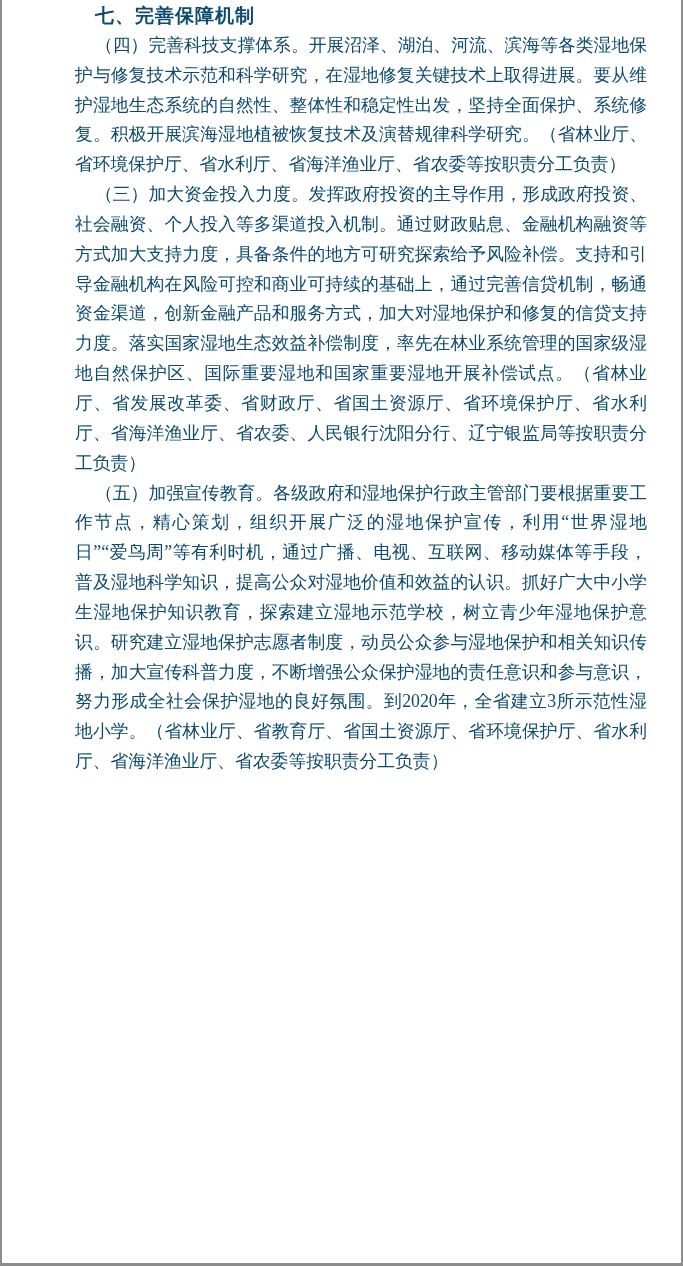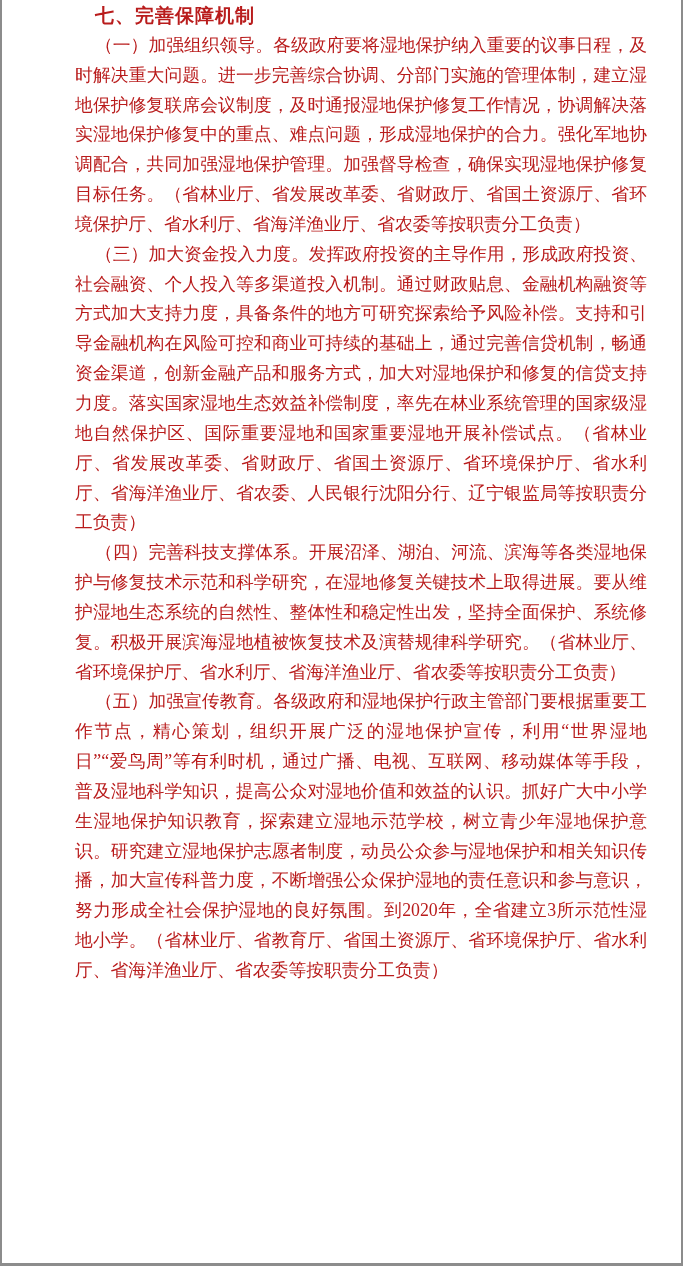--- a/index.html
+++ b/index.html
@@ -11,21 +11,21 @@
     position: relative;
     width: 683px;
     height: 1266px;
     box-sizing: border-box;
     background: #ffffff;
     border-left: 2px solid #8c8c8c;
     border-right: 2px solid #8c8c8c;
     border-bottom: 3px solid #8c8c8c;
     overflow: hidden;
     font-family: "Liberation Serif", "DejaVu Serif", serif;
-    color: #b91c1c;
+    color: #0c4a6e;
   }
   .content {
     position: absolute;
     top: 1px;
     left: 73px;
     width: 572px;
   }
   .doc-title {
     font-size: 19px;
     font-weight: bold;
@@ -42,18 +42,17 @@
     text-justify: inter-character;
     word-break: break-all;
   }
 </style>
 </head>
 <body>
 
 <div class="page">
   <div class="content">
     <div class="doc-title">七、完善保障机制</div>
-    <p class="para">（一）加强组织领导。各级政府要将湿地保护纳入重要的议事日程，及时解决重大问题。进一步完善综合协调、分部门实施的管理体制，建立湿地保护修复联席会议制度，及时通报湿地保护修复工作情况，协调解决落实湿地保护修复中的重点、难点问题，形成湿地保护的合力。强化军地协调配合，共同加强湿地保护管理。加强督导检查，确保实现湿地保护修复目标任务。（省林业厅、省发展改革委、省财政厅、省国土资源厅、省环境保护厅、省水利厅、省海洋渔业厅、省农委等按职责分工负责）</p>
+    <p class="para">（四）完善科技支撑体系。开展沼泽、湖泊、河流、滨海等各类湿地保护与修复技术示范和科学研究，在湿地修复关键技术上取得进展。要从维护湿地生态系统的自然性、整体性和稳定性出发，坚持全面保护、系统修复。积极开展滨海湿地植被恢复技术及演替规律科学研究。（省林业厅、省环境保护厅、省水利厅、省海洋渔业厅、省农委等按职责分工负责）</p>
     <p class="para">（三）加大资金投入力度。发挥政府投资的主导作用，形成政府投资、社会融资、个人投入等多渠道投入机制。通过财政贴息、金融机构融资等方式加大支持力度，具备条件的地方可研究探索给予风险补偿。支持和引导金融机构在风险可控和商业可持续的基础上，通过完善信贷机制，畅通资金渠道，创新金融产品和服务方式，加大对湿地保护和修复的信贷支持力度。落实国家湿地生态效益补偿制度，率先在林业系统管理的国家级湿地自然保护区、国际重要湿地和国家重要湿地开展补偿试点。（省林业厅、省发展改革委、省财政厅、省国土资源厅、省环境保护厅、省水利厅、省海洋渔业厅、省农委、人民银行沈阳分行、辽宁银监局等按职责分工负责）</p>
-    <p class="para">（四）完善科技支撑体系。开展沼泽、湖泊、河流、滨海等各类湿地保护与修复技术示范和科学研究，在湿地修复关键技术上取得进展。要从维护湿地生态系统的自然性、整体性和稳定性出发，坚持全面保护、系统修复。积极开展滨海湿地植被恢复技术及演替规律科学研究。（省林业厅、省环境保护厅、省水利厅、省海洋渔业厅、省农委等按职责分工负责）</p>
     <p class="para">（五）加强宣传教育。各级政府和湿地保护行政主管部门要根据重要工作节点，精心策划，组织开展广泛的湿地保护宣传，利用“世界湿地日”“爱鸟周”等有利时机，通过广播、电视、互联网、移动媒体等手段，普及湿地科学知识，提高公众对湿地价值和效益的认识。抓好广大中小学生湿地保护知识教育，探索建立湿地示范学校，树立青少年湿地保护意识。研究建立湿地保护志愿者制度，动员公众参与湿地保护和相关知识传播，加大宣传科普力度，不断增强公众保护湿地的责任意识和参与意识，努力形成全社会保护湿地的良好氛围。到2020年，全省建立3所示范性湿地小学。（省林业厅、省教育厅、省国土资源厅、省环境保护厅、省水利厅、省海洋渔业厅、省农委等按职责分工负责）</p>
   </div>
 </div>
 
 </body></html>

